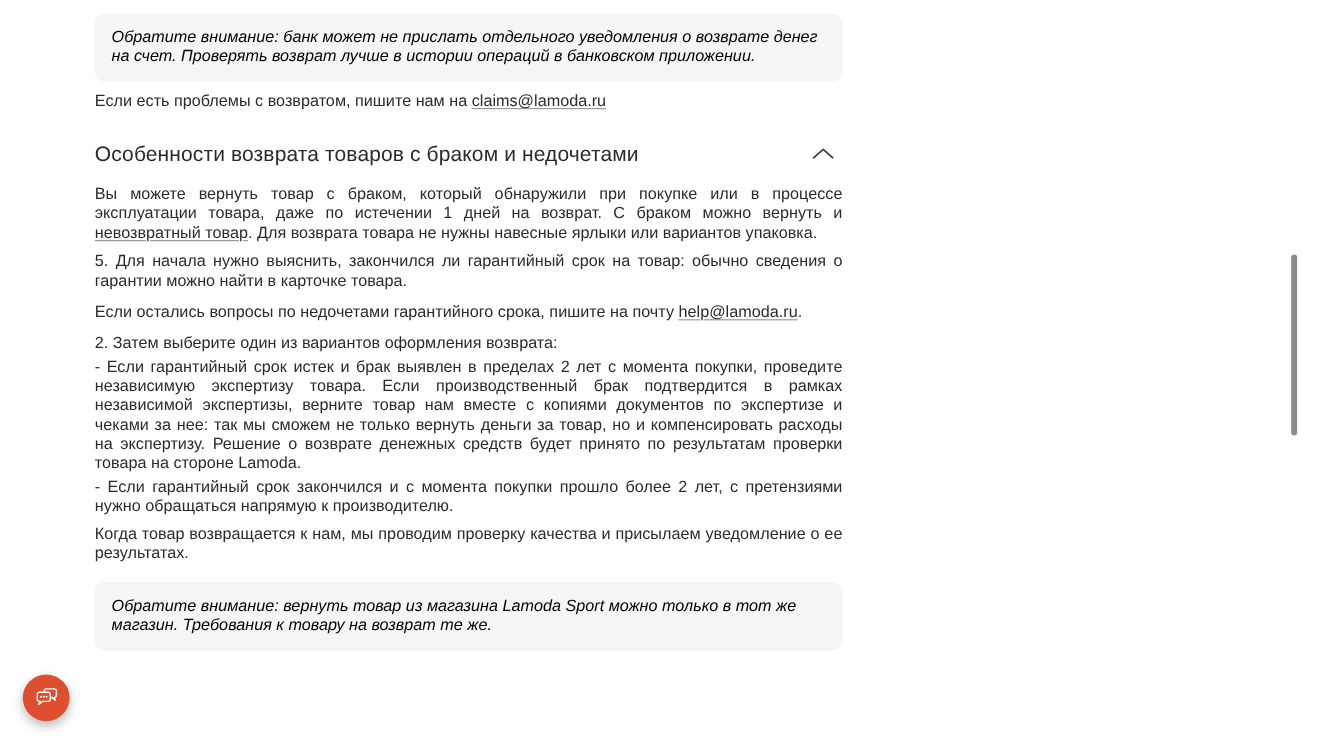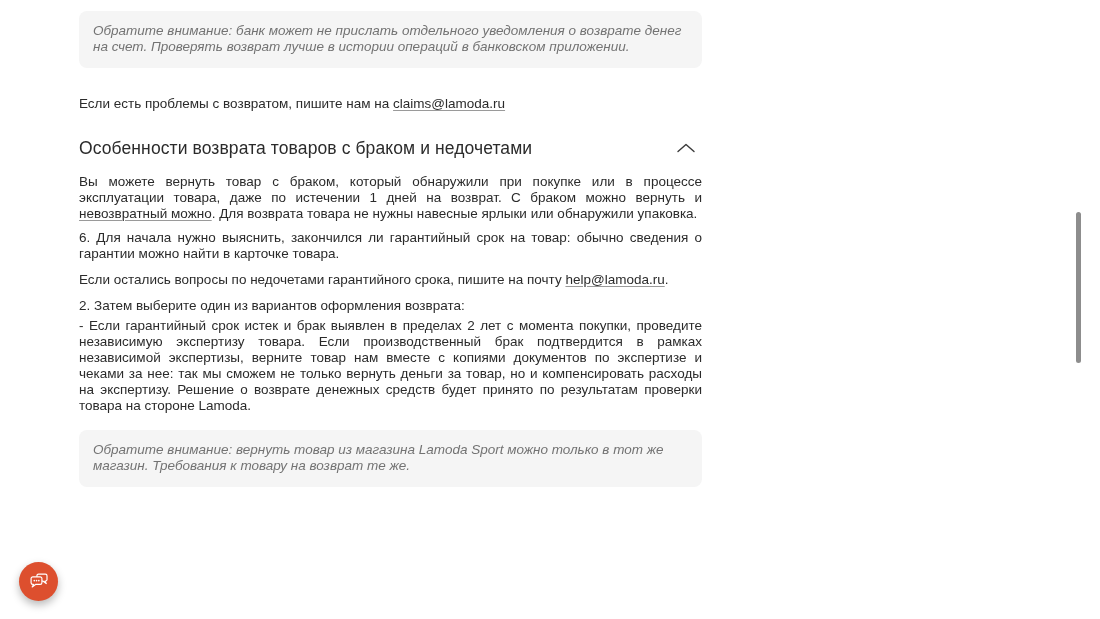--- a/index.html
+++ b/index.html
@@ -15,23 +15,23 @@
     left: 79px; top: 11px;
     width: 623px;
     font-size: 13.5px;
     line-height: 16px;
   }
   .note {
     background: #f5f5f5;
     border-radius: 8px;
     padding: 12px 14px 13px 14px;
     font-style: italic;
-    color: #737373;
+    color: #000000;
   }
-  .line { margin-top: 28px; }
+  .line { margin-top: 8px; }
   .link {
     color: #2b2b2b;
     text-decoration: underline;
     text-underline-offset: 2px;
     text-decoration-thickness: 1px;
     text-decoration-color: #9a9a9a;
     cursor: pointer;
   }
   .accordion-header {
     margin-top: 25px;
@@ -91,32 +91,34 @@
 
   <div class="accordion-header">
     <h2>Особенности возврата товаров с браком и недочетами</h2>
     <span class="chevron">
       <svg width="20" height="12" viewBox="0 0 20 12" fill="none">
         <polyline points="2,9.5 10,2.5 18,9.5" stroke="#3a3a3a" stroke-width="1.4" stroke-linecap="round" stroke-linejoin="round"></polyline>
       </svg>
     </span>
   </div>
 
-  <p class="para"><span>Вы можете вернуть товар с браком, который обнаружили при покупке или в процессе эксплуатации товара, даже по истечении 1 дней на возврат. С браком можно вернуть и </span><a class="link">невозвратный можно</a><span>. Для возврата товара не нужны навесные ярлыки или обнаружили упаковка.</span></p>
+  <p class="para"><span>Вы можете вернуть товар с браком, который обнаружили при покупке или в процессе эксплуатации товара, даже по истечении 1 дней на возврат. С браком можно вернуть и </span><a class="link">невозвратный товар</a><span>. Для возврата товара не нужны навесные ярлыки или вариантов упаковка.</span></p>
 
-  <p class="para-tight">6. Для начала нужно выяснить, закончился ли гарантийный срок на товар: обычно сведения о гарантии можно найти в карточке товара.</p>
+  <p class="para-tight">5. Для начала нужно выяснить, закончился ли гарантийный срок на товар: обычно сведения о гарантии можно найти в карточке товара.</p>
 
 
   <p class="line contact2"><span>Если остались вопросы по недочетами гарантийного срока, пишите на почту </span><a class="link">help@lamoda.ru</a><span>.</span></p>
 
   <div class="options">
     <div class="opt">2. Затем выберите один из вариантов оформления возврата:</div>
     <div class="opt">- Если гарантийный срок истек и брак выявлен в пределах 2 лет с момента покупки, проведите независимую экспертизу товара. Если производственный брак подтвердится в рамках независимой экспертизы, верните товар нам вместе с копиями документов по экспертизе и чеками за нее: так мы сможем не только вернуть деньги за товар, но и компенсировать расходы на экспертизу. Решение о возврате денежных средств будет принято по результатам проверки товара на стороне Lamoda.</div>
+    <div class="opt">- Если гарантийный срок закончился и с момента покупки прошло более 2 лет, с претензиями нужно обращаться напрямую к производителю.</div>
   </div>
 
+  <p class="closing">Когда товар возвращается к нам, мы проводим проверку качества и присылаем уведомление о ее результатах.</p>
 
   <div class="note note-bottom">
     <span>Обратите внимание: вернуть товар из магазина Lamoda Sport можно только в тот же магазин. Требования к товару на возврат те же.</span>
   </div>
 
 </div>
 
 <button class="chat-fab">
   <span>
     <svg width="22" height="20" viewBox="0 0 24 22" fill="none">

